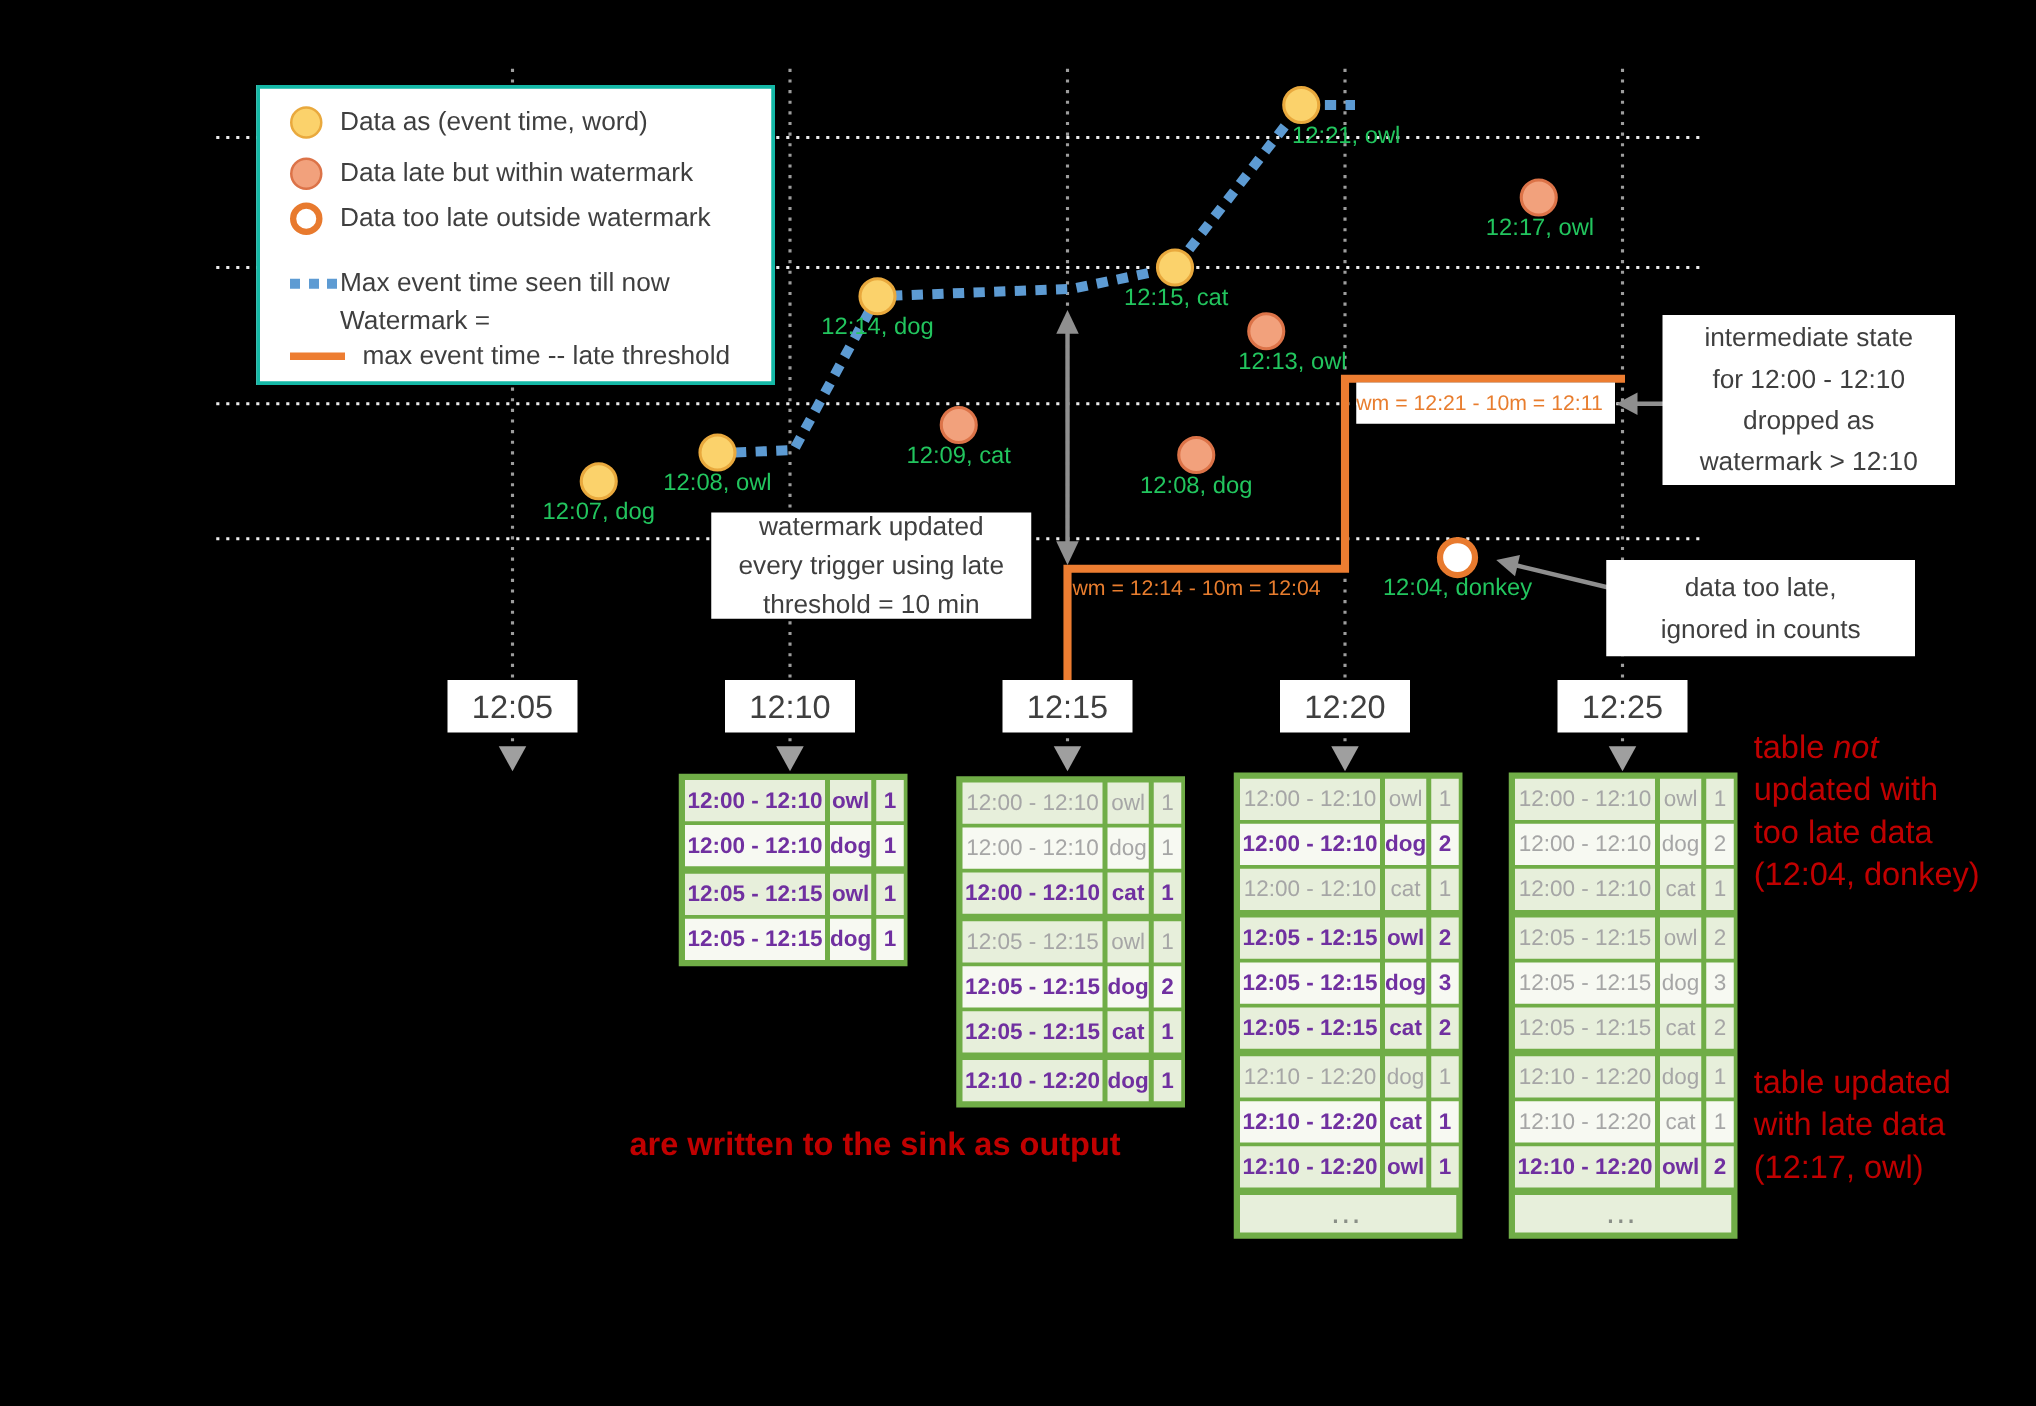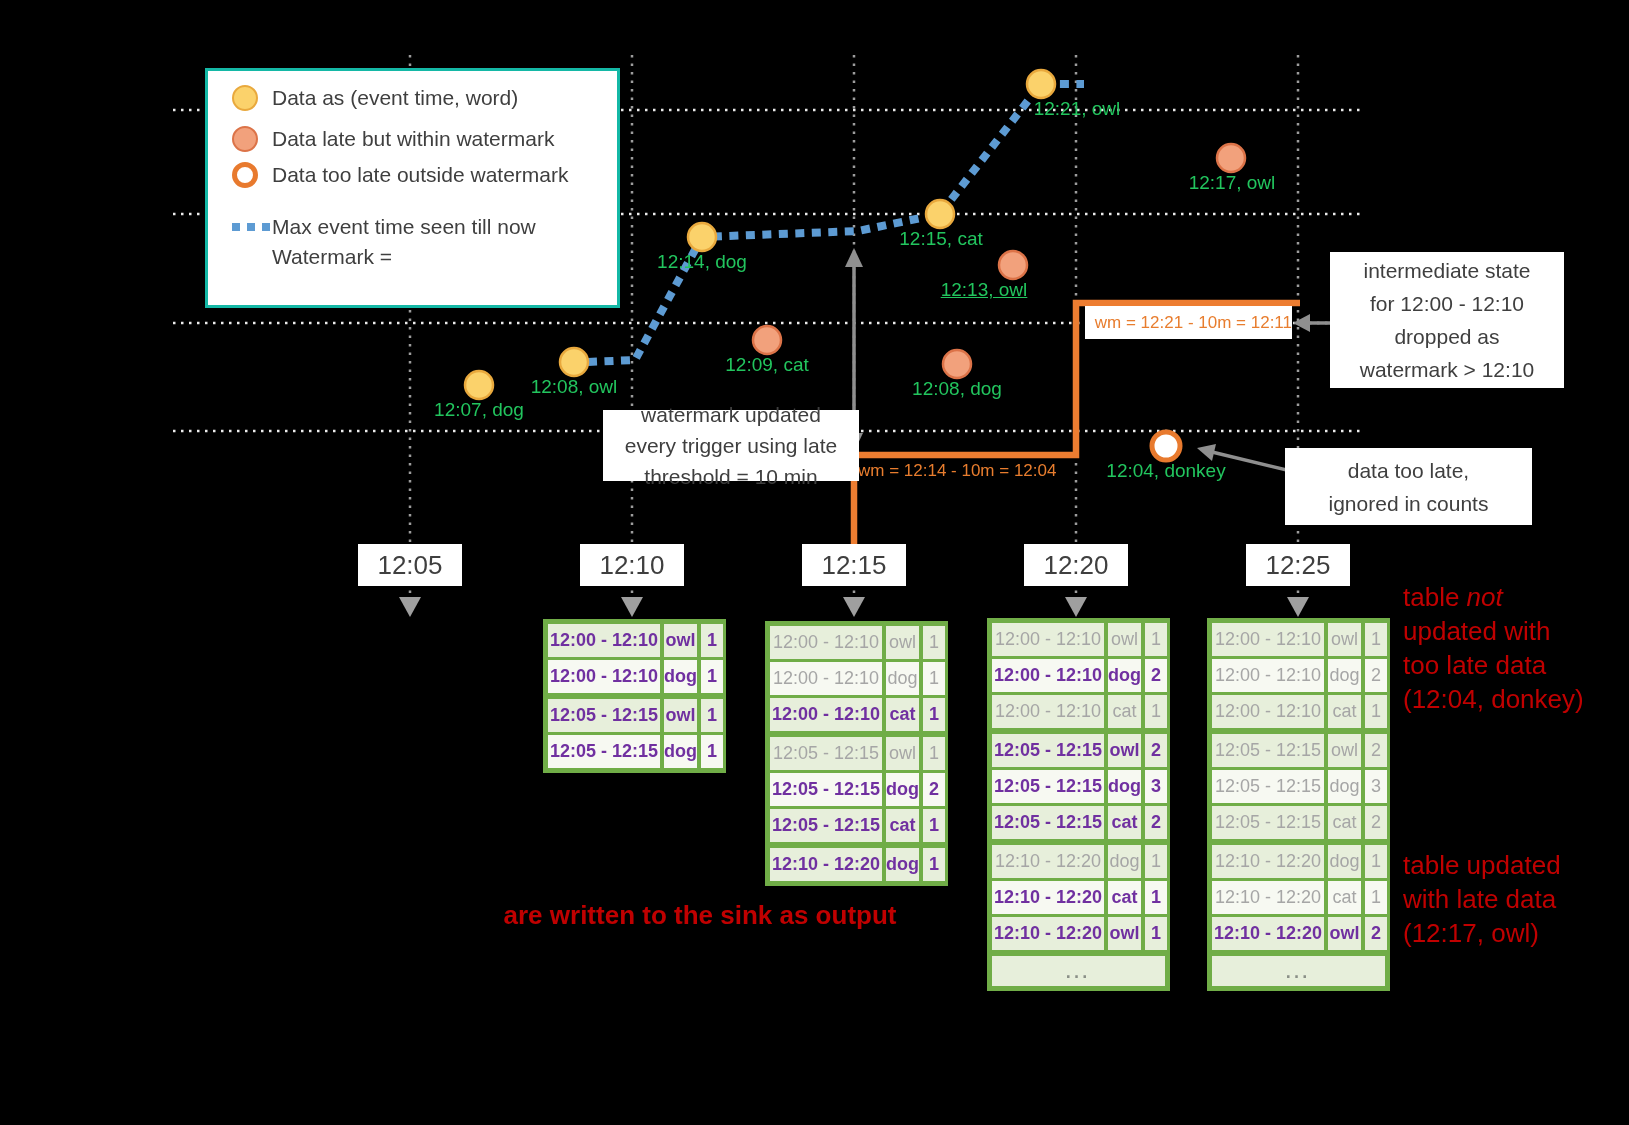--- a/index.html
+++ b/index.html
@@ -39,27 +39,27 @@
          font-size:21px;white-space:nowrap;}
   .ltext.indent{left:82px;}
 
   
   .trigger-label{position:absolute;top:544px;width:104px;height:42px;background:#fff;
                  color:#3f3f3f;font-size:26px;line-height:42px;text-align:center;}
 
   
   .note{position:absolute;background:#fff;color:#3f3f3f;white-space:pre-line;text-align:center;
         display:flex;align-items:center;justify-content:center;box-sizing:border-box;}
-  #wm-note{left:603px;top:410px;width:256px;height:71px;font-size:21px;line-height:31px;}
+  #wm-note{left:569px;top:410px;width:256px;height:85px;font-size:21px;line-height:31px;}
   #intermediate-note{left:1330px;top:252px;width:234px;height:136px;font-size:21px;line-height:33px;}
   #toolate-note{left:1285px;top:448px;width:247px;height:77px;font-size:21px;line-height:33px;}
 
   .wm-text{position:absolute;color:#E87D2E;font-size:17px;white-space:nowrap;}
   #wm1{left:858px;top:461px;}
-  #wm2{left:1085px;top:306px;width:207px;height:33px;background:#fff;text-align:right;line-height:33px;}
+  #wm2{left:1085px;top:306px;width:207px;height:33px;background:#fff;text-align:left;line-height:33px;}
 
   
   .gtable{position:absolute;width:183px;background:#70AD47;padding:5px;box-sizing:border-box;
           display:flex;flex-direction:column;gap:6px;}
   .tgroup{display:flex;flex-direction:column;gap:3px;}
   .trow{display:grid;grid-template-columns:112px 33px 22px;gap:4px;height:33px;}
   .tcell{line-height:33px;text-align:center;font-size:18px;overflow:hidden;white-space:nowrap;}
   .trow .tcell{background:#E7EFDB;}
   .trow.alt .tcell{background:#F7F9F2;}
   .trow.upd .tcell{color:#7030A0;font-weight:600;}
@@ -131,29 +131,33 @@
       <span class="lmarker lm-circle lm-toolate"></span>
       <span class="ltext">Data too late outside watermark</span>
     </div>
     <div class="lrow" style="top:172px">
       <span class="ltext">Watermark =</span>
     </div>
     <div class="lrow" style="top:142px">
       <span class="lmarker lm-blue"></span>
       <span class="ltext">Max event time seen till now</span>
     </div>
+    <div class="lrow" style="top:200px">
+      <span class="lmarker lm-orange"></span>
+      <span class="ltext indent">max event time -- late threshold</span>
+    </div>
   </div>
 
   <div id="point-labels">
       <div class="pt-label" style="left: 479px; top: 399px;">12:07, dog</div>
       <div class="pt-label" style="left: 574px; top: 376px;">12:08, owl</div>
       <div class="pt-label" style="left: 702px; top: 251px;">12:14, dog</div>
       <div class="pt-label" style="left: 767px; top: 354px;">12:09, cat</div>
       <div class="pt-label" style="left: 941px; top: 228px;">12:15, cat</div>
-      <div class="pt-label" style="left: 984px; top: 279px; text-decoration: underline;">12:13, owl</div>
+      <div class="pt-label" style="left: 1034px; top: 279px;">12:13, owl</div>
       <div class="pt-label" style="left: 1077px; top: 98px;">12:21, owl</div>
       <div class="pt-label" style="left: 1232px; top: 172px;">12:17, owl</div>
       <div class="pt-label" style="left: 957px; top: 378px;">12:08, dog</div>
       <div class="pt-label" style="left: 1166px; top: 460px;">12:04, donkey</div>
     </div>
   <div id="trigger-labels">
       <div class="trigger-label" style="left: 358px;">12:05</div>
       <div class="trigger-label" style="left: 580px;">12:10</div>
       <div class="trigger-label" style="left: 802px;">12:15</div>
       <div class="trigger-label" style="left: 1024px;">12:20</div>

